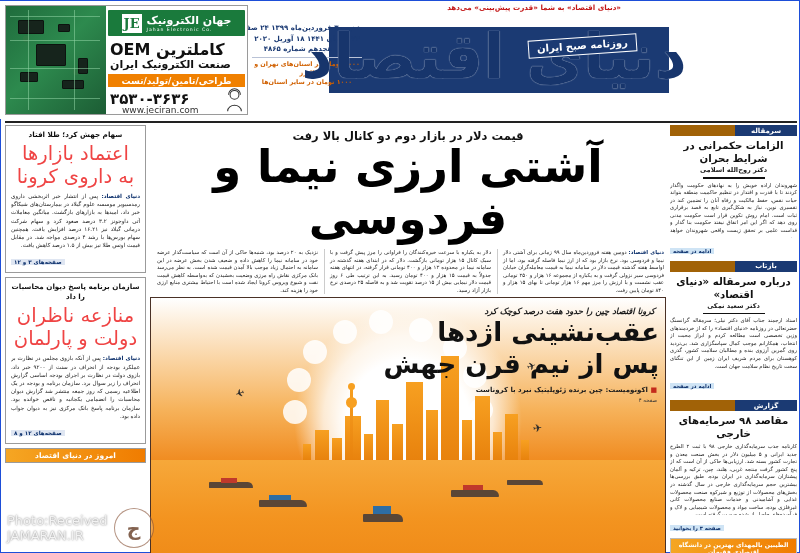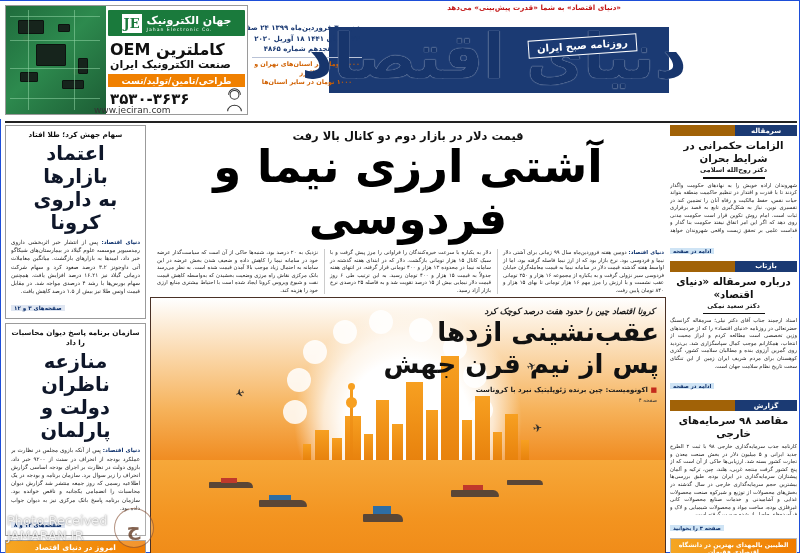--- a/index.html
+++ b/index.html
@@ -112,21 +112,21 @@
   .ad-orange {
     position: absolute; top: 68px; left: 102px; width: 137px; height: 13px;
     background: #f08000; color: #fff; font-size: 9px; font-weight: bold;
     display: flex; align-items: center; justify-content: center; direction: rtl;
   }
   .ad-phone {
     position: absolute; top: 84px; left: 104px; width: 112px;
     text-align: left; direction: ltr; font-size: 15px; font-weight: bold; color: #111;
   }
   .ad-web {
-    position: absolute; top: 99px; left: 88px; width: 112px;
+    position: absolute; top: 99px; left: 116px; width: 112px;
     text-align: left; direction: ltr; font-size: 9px; color: #333;
   }
   .ad-girl {
     position: absolute; top: 82px; left: 218px; width: 21px; height: 24px;
     color: #333;
   }
 
   
   .rule-h { position: absolute; background: #222; }
 
@@ -138,21 +138,21 @@
   .box {
     border: 1px solid #9b9b9b; background: #fff;
     padding: 4px 5px;
   }
   .kicker {
     font-size: 7.2px; font-weight: bold; color: #111;
     text-align: center; direction: rtl; line-height: 10px;
     margin-bottom: 2px;
   }
   .hl-left {
-    font-size: 19.5px; font-weight: bold; color: #0f172a;
+    font-size: 19.5px; font-weight: normal; color: #ef4444;
     text-align: center; direction: rtl; line-height: 23px;
     letter-spacing: -0.5px;
   }
   .body-mini {
     font-size: 5.6px; line-height: 8.2px; color: #222;
     direction: rtl; text-align: justify; margin-top: 4px;
     overflow: hidden;
   }
   .body-mini .lead { color: #0b2f6b; font-weight: bold; }
   .page-ref {

